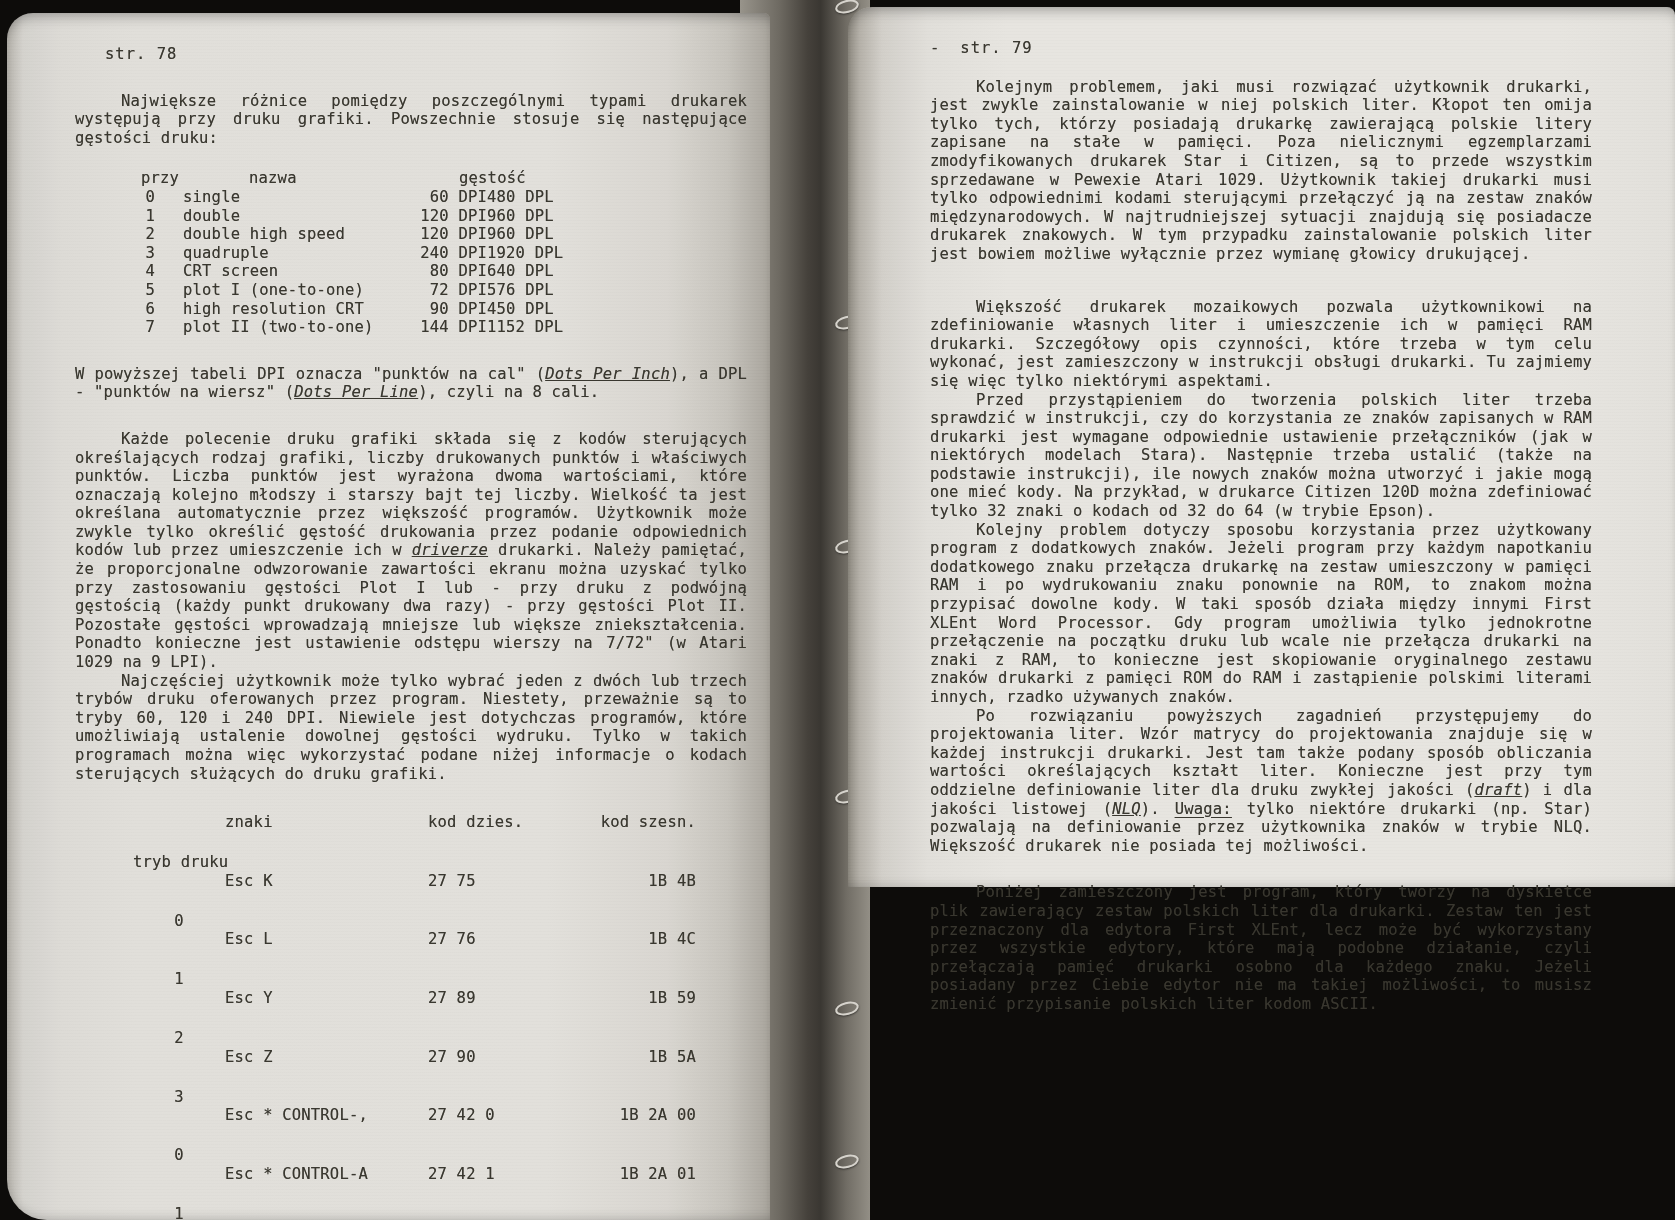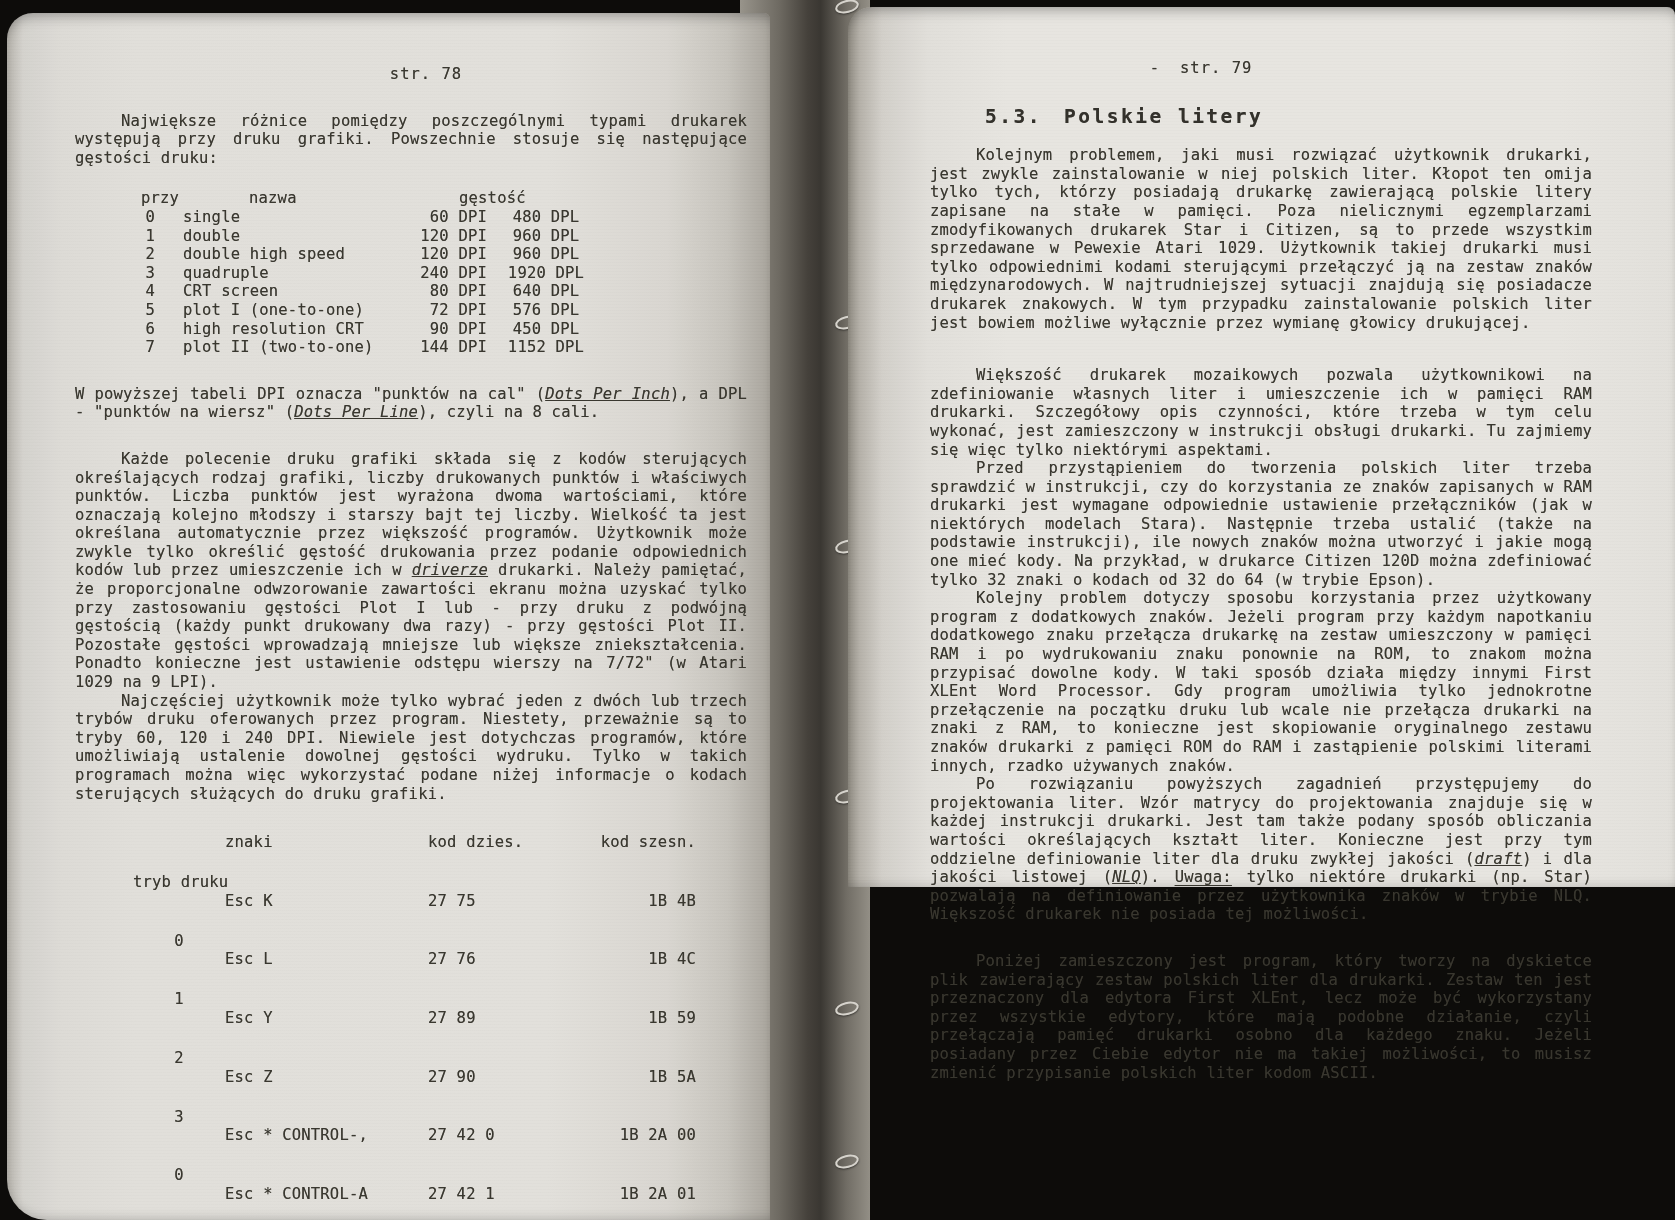--- a/index.html
+++ b/index.html
@@ -48,21 +48,21 @@
 
   
   .txt{
     color:#39372f;
     font-size:15.5px;line-height:18.6px;
     letter-spacing:.2px;
     text-shadow:0 0 .6px rgba(55,52,46,.55);
   }
   .col-left{position:absolute;left:68px;top:0;width:672px;}
   .col-right{position:absolute;left:82px;top:0;width:662px;}
-  .page-header{margin-top:52px;text-align:center;letter-spacing:1px;}
+  .page-header{margin-top:32px;letter-spacing:1px;}
   .page-left .page-header{padding-left:30px;}
   .page-right .page-header{padding-right:120px;}
   .hdr-dash{margin-right:20px;}
   p{margin:0;text-align:justify;}
   .ind{text-indent:46px;}
   .mt-lg{margin-top:34px;}
   .mt-md{margin-top:28px;}
   .mt-sm{margin-top:20px;}
   i{font-style:italic;text-decoration:underline;}
   .u{text-decoration:underline;text-underline-offset:3px;}
@@ -76,21 +76,21 @@
 
   
   .t1{margin-left:58px;margin-top:22px;}
   .t1-head{display:flex;white-space:nowrap;}
   .t1-head .h0{width:108px;padding-left:8px;}
   .t1-head .h1{width:210px;}
   .t1-row{display:flex;white-space:nowrap;}
   .t1 .c0{width:22px;text-align:right;}
   .t1 .c1{margin-left:28px;width:212px;text-align:left;}
   .t1 .c2{width:92px;text-align:right;}
-  .t1 .c3{width:118px;text-align:center;}
+  .t1 .c3{width:118px;text-align:left;}
 
   
   .t2{margin-left:58px;margin-top:30px;}
   .t2-head{display:flex;white-space:nowrap;}
   .t2-row{display:flex;white-space:nowrap;}
   .t2 .c0{width:92px;text-align:center;margin-top:40px;}
   .t2 .c1{width:203px;text-align:left;}
   .t2 .c2{width:118px;text-align:left;}
   .t2 .c3{width:150px;text-align:right;}
 </style>
@@ -268,23 +268,20 @@
     </div>
   </div>
 
   <div class="page-right txt">
     <div class="col-right">
 
       <div class="page-header">
         <span class="hdr-dash">-</span><span>str. 79</span>
       </div>
 
-      <div class="section-heading">
-        <span class="num">5.3.</span><span>Polskie litery</span>
-      </div>
 
       <p class="ind mt-sm">Kolejnym problemem, jaki musi rozwiązać użytkownik drukarki, jest zwykle zainstalowanie w niej polskich liter. Kłopot ten omija tylko tych, którzy posiadają drukarkę zawierającą polskie litery zapisane na stałe w pamięci. Poza nielicznymi egzemplarzami zmodyfikowanych drukarek Star i Citizen, są to przede wszystkim sprzedawane w Pewexie Atari 1029. Użytkownik takiej drukarki musi tylko odpowiednimi kodami sterującymi przełączyć ją na zestaw znaków międzynarodowych. W najtrudniejszej sytuacji znajdują się posiadacze drukarek znakowych. W tym przypadku zainstalowanie polskich liter jest bowiem możliwe wyłącznie przez wymianę głowicy drukującej.</p>
 
       <p class="ind mt-lg">Większość drukarek mozaikowych pozwala użytkownikowi na zdefiniowanie własnych liter i umieszczenie ich w pamięci RAM drukarki. Szczegółowy opis czynności, które trzeba w tym celu wykonać, jest zamieszczony w instrukcji obsługi drukarki. Tu zajmiemy się więc tylko niektórymi aspektami.</p>
 
       <p class="ind">Przed przystąpieniem do tworzenia polskich liter trzeba sprawdzić w instrukcji, czy do korzystania ze znaków zapisanych w RAM drukarki jest wymagane odpowiednie ustawienie przełączników (jak w niektórych modelach Stara). Następnie trzeba ustalić (także na podstawie instrukcji), ile nowych znaków można utworzyć i jakie mogą one mieć kody. Na przykład, w drukarce Citizen 120D można zdefiniować tylko 32 znaki o kodach od 32 do 64 (w trybie Epson).</p>
 
       <p class="ind">Kolejny problem dotyczy sposobu korzystania przez użytkowany program z dodatkowych znaków. Jeżeli program przy każdym napotkaniu dodatkowego znaku przełącza drukarkę na zestaw umieszczony w pamięci RAM i po wydrukowaniu znaku ponownie na ROM, to znakom można przypisać dowolne kody. W taki sposób działa między innymi First XLEnt Word Processor. Gdy program umożliwia tylko jednokrotne przełączenie na początku druku lub wcale nie przełącza drukarki na znaki z RAM, to konieczne jest skopiowanie oryginalnego zestawu znaków drukarki z pamięci ROM do RAM i zastąpienie polskimi literami innych, rzadko używanych znaków.</p>
 
       <p class="ind">

